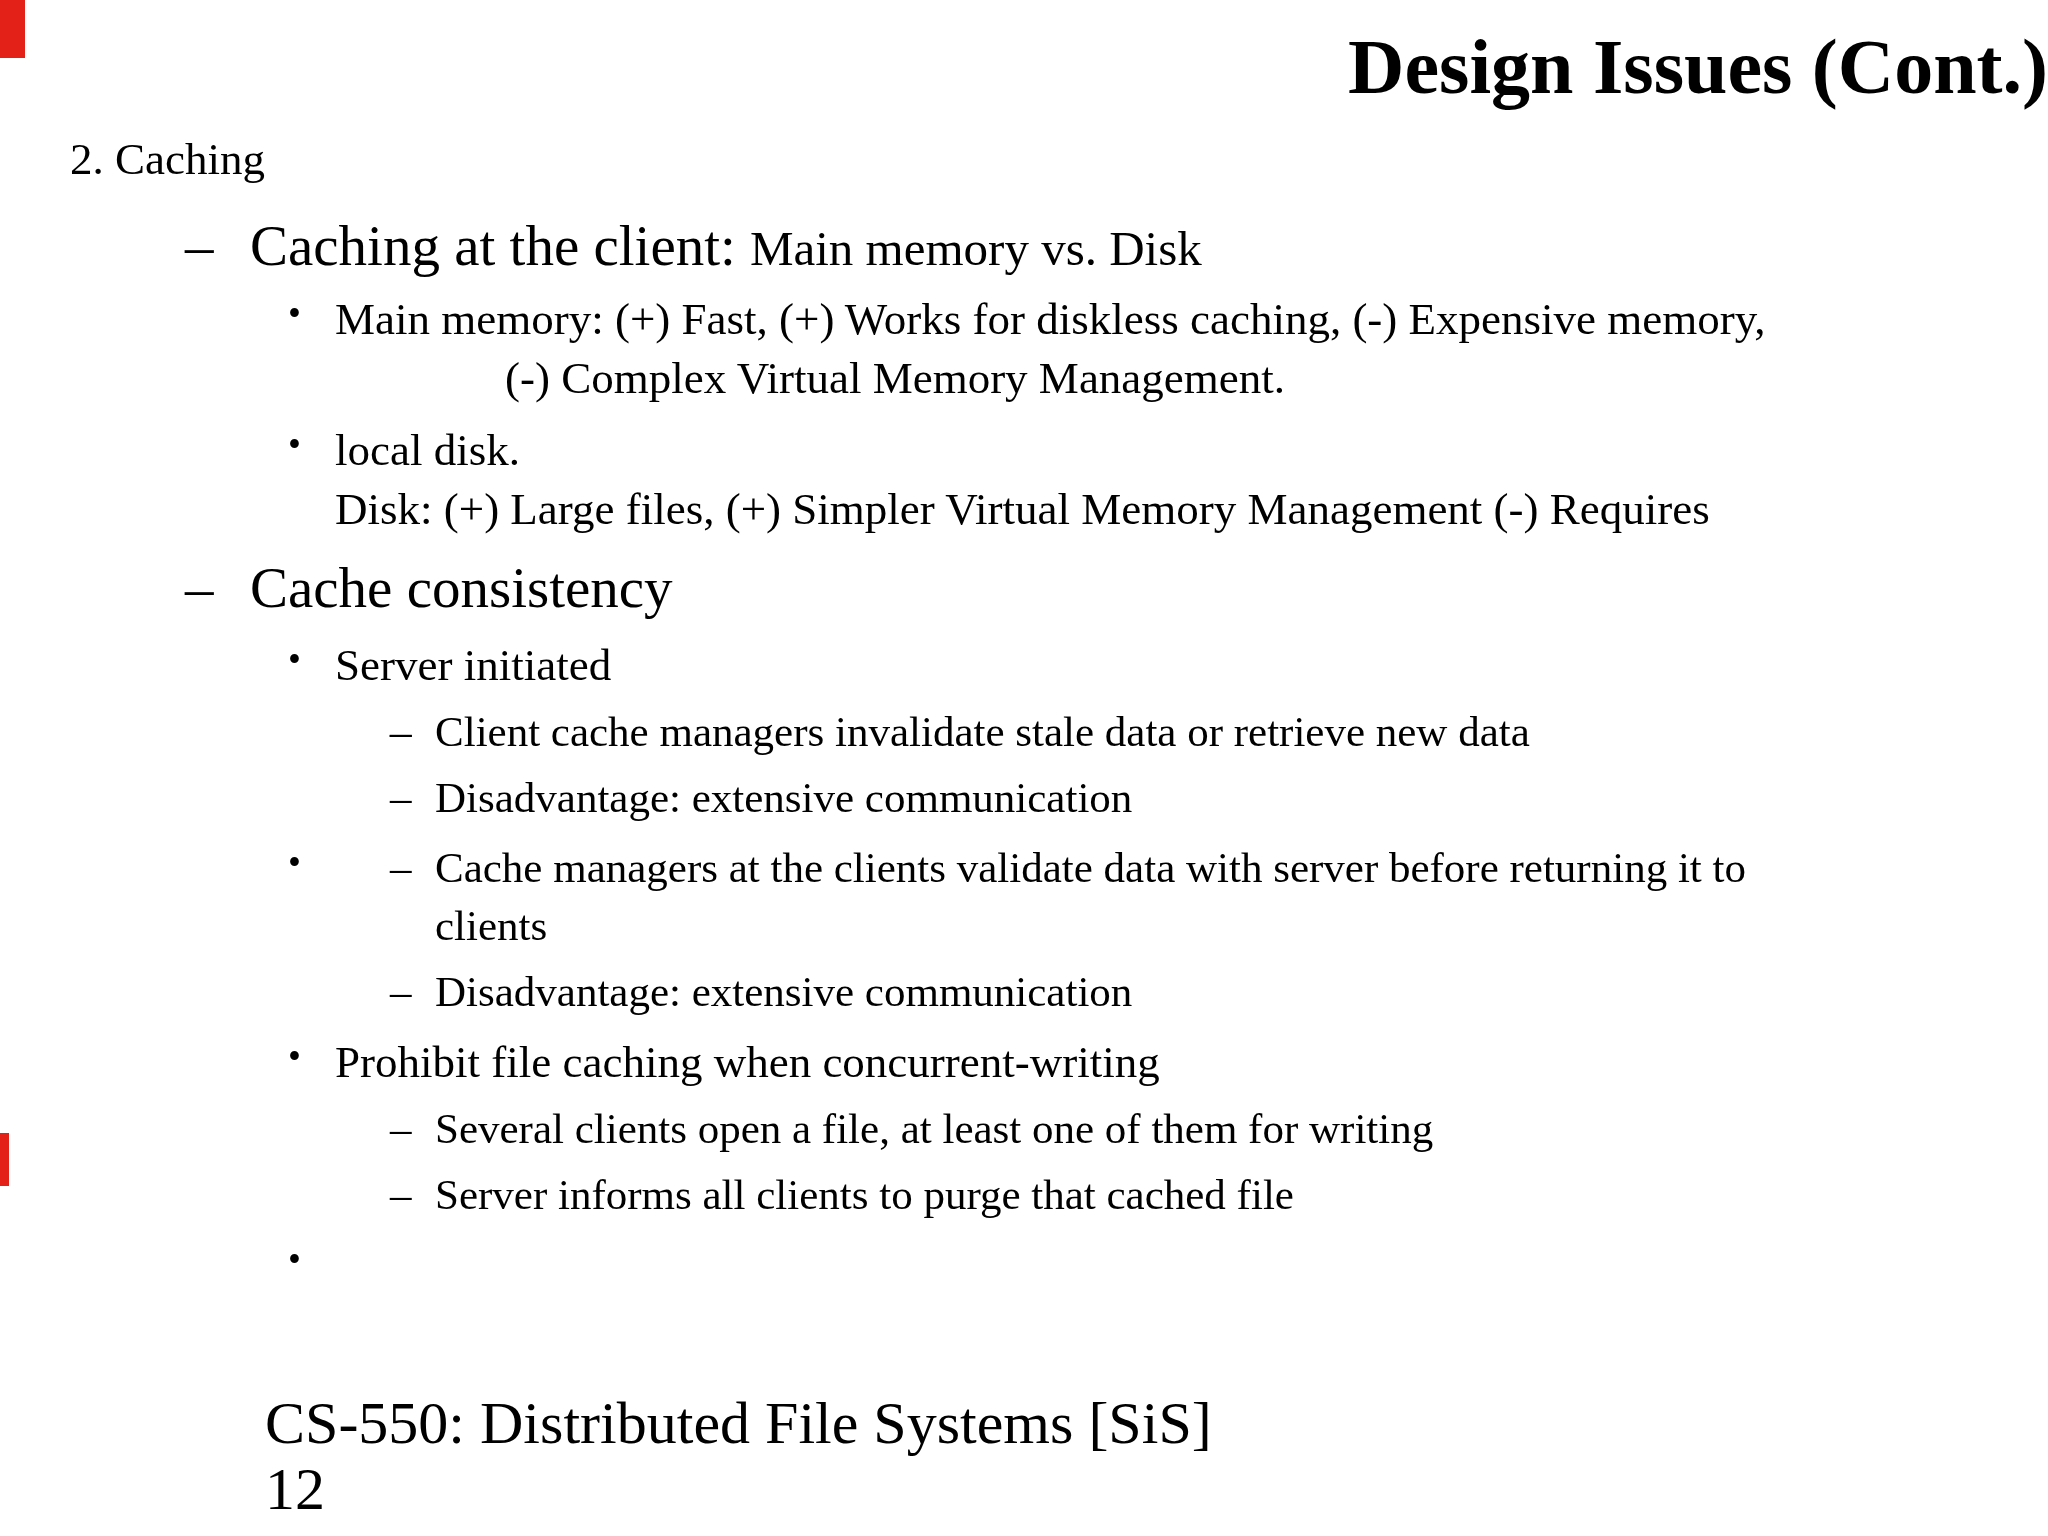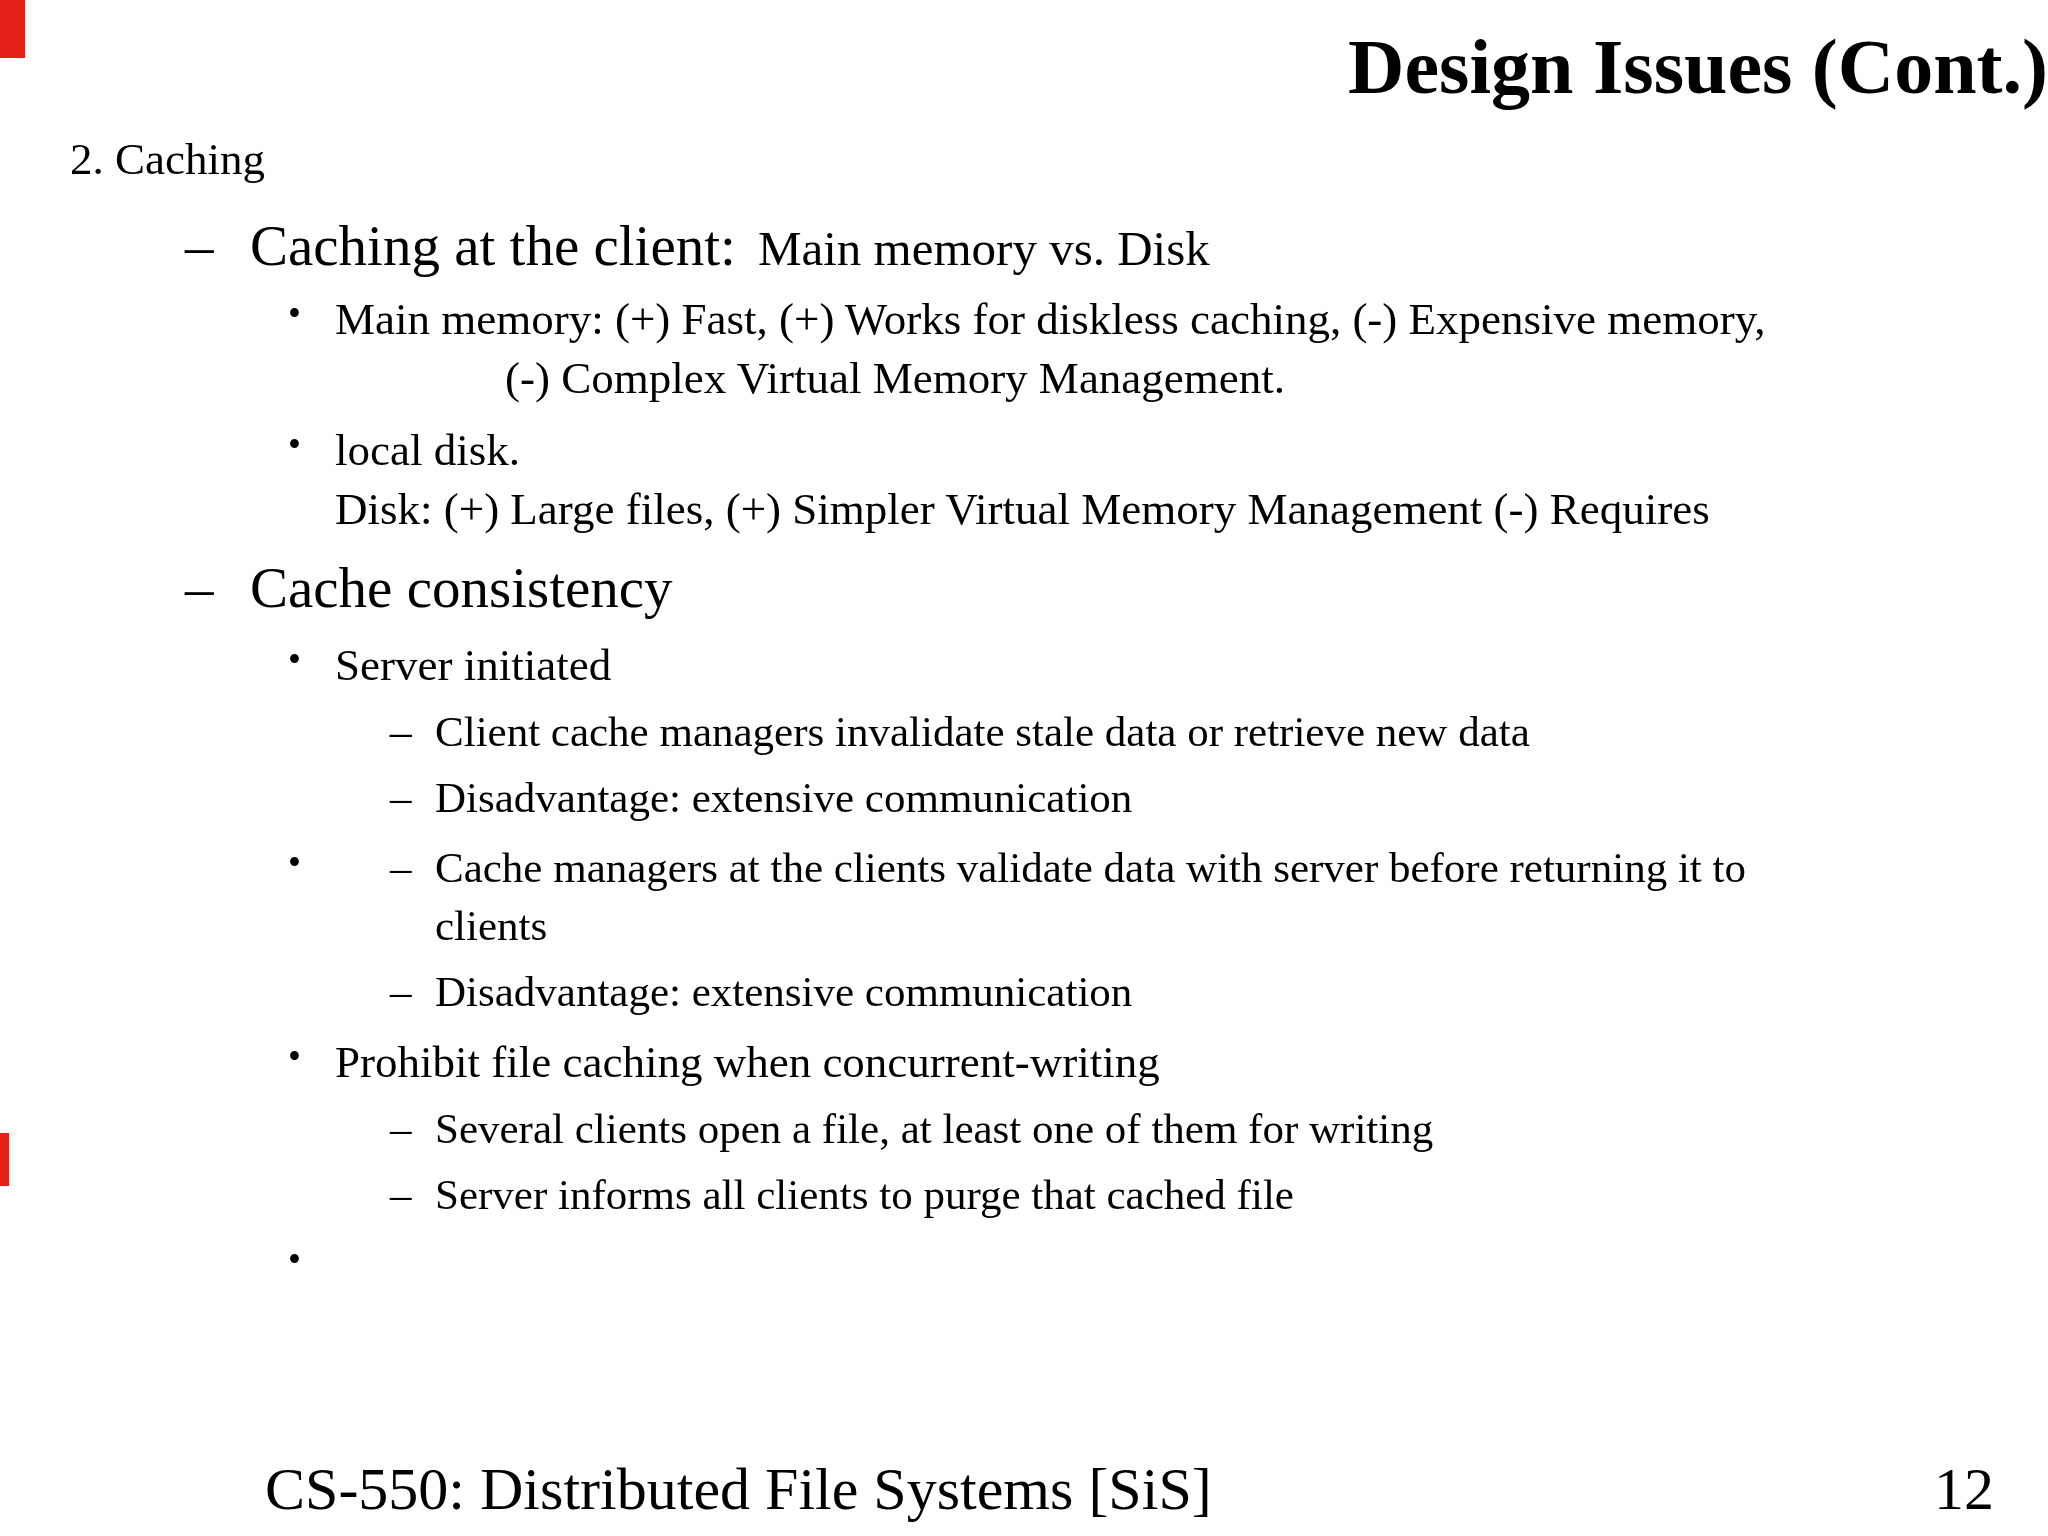--- a/index.html
+++ b/index.html
@@ -46,21 +46,21 @@
   }
   .item { position: relative; }
   .marker { position: absolute; top: 0; }
 
   .l1 {
     font-size: 57px;
     line-height: 1.2;
     padding-left: 250px;
   }
   .l1 .marker { left: 185px; }
-  .l1-suffix { font-size: 49px; margin-left: 22px; }
+  .l1-suffix { font-size: 49px; margin-left: 14px; }
 
   .l2 {
     font-size: 45px;
     line-height: 1.3;
     padding-left: 335px;
   }
   .l2 .marker { left: 288px; font-size: 0.82em; }
 
   .l3 {
     font-size: 43px;
@@ -84,20 +84,21 @@
   .footer {
     position: absolute;
     left: 265px;
     right: 54px;
     bottom: 14px;
     display: flex;
     justify-content: space-between;
     align-items: baseline;
     font-size: 60px;
     line-height: 1.1;
+    flex-direction: column;
   }
 </style>
 </head>
 <body>
 
 <div class="slide">
 
   <div class="red-top"></div>
   <div class="red-mid"></div>
 

